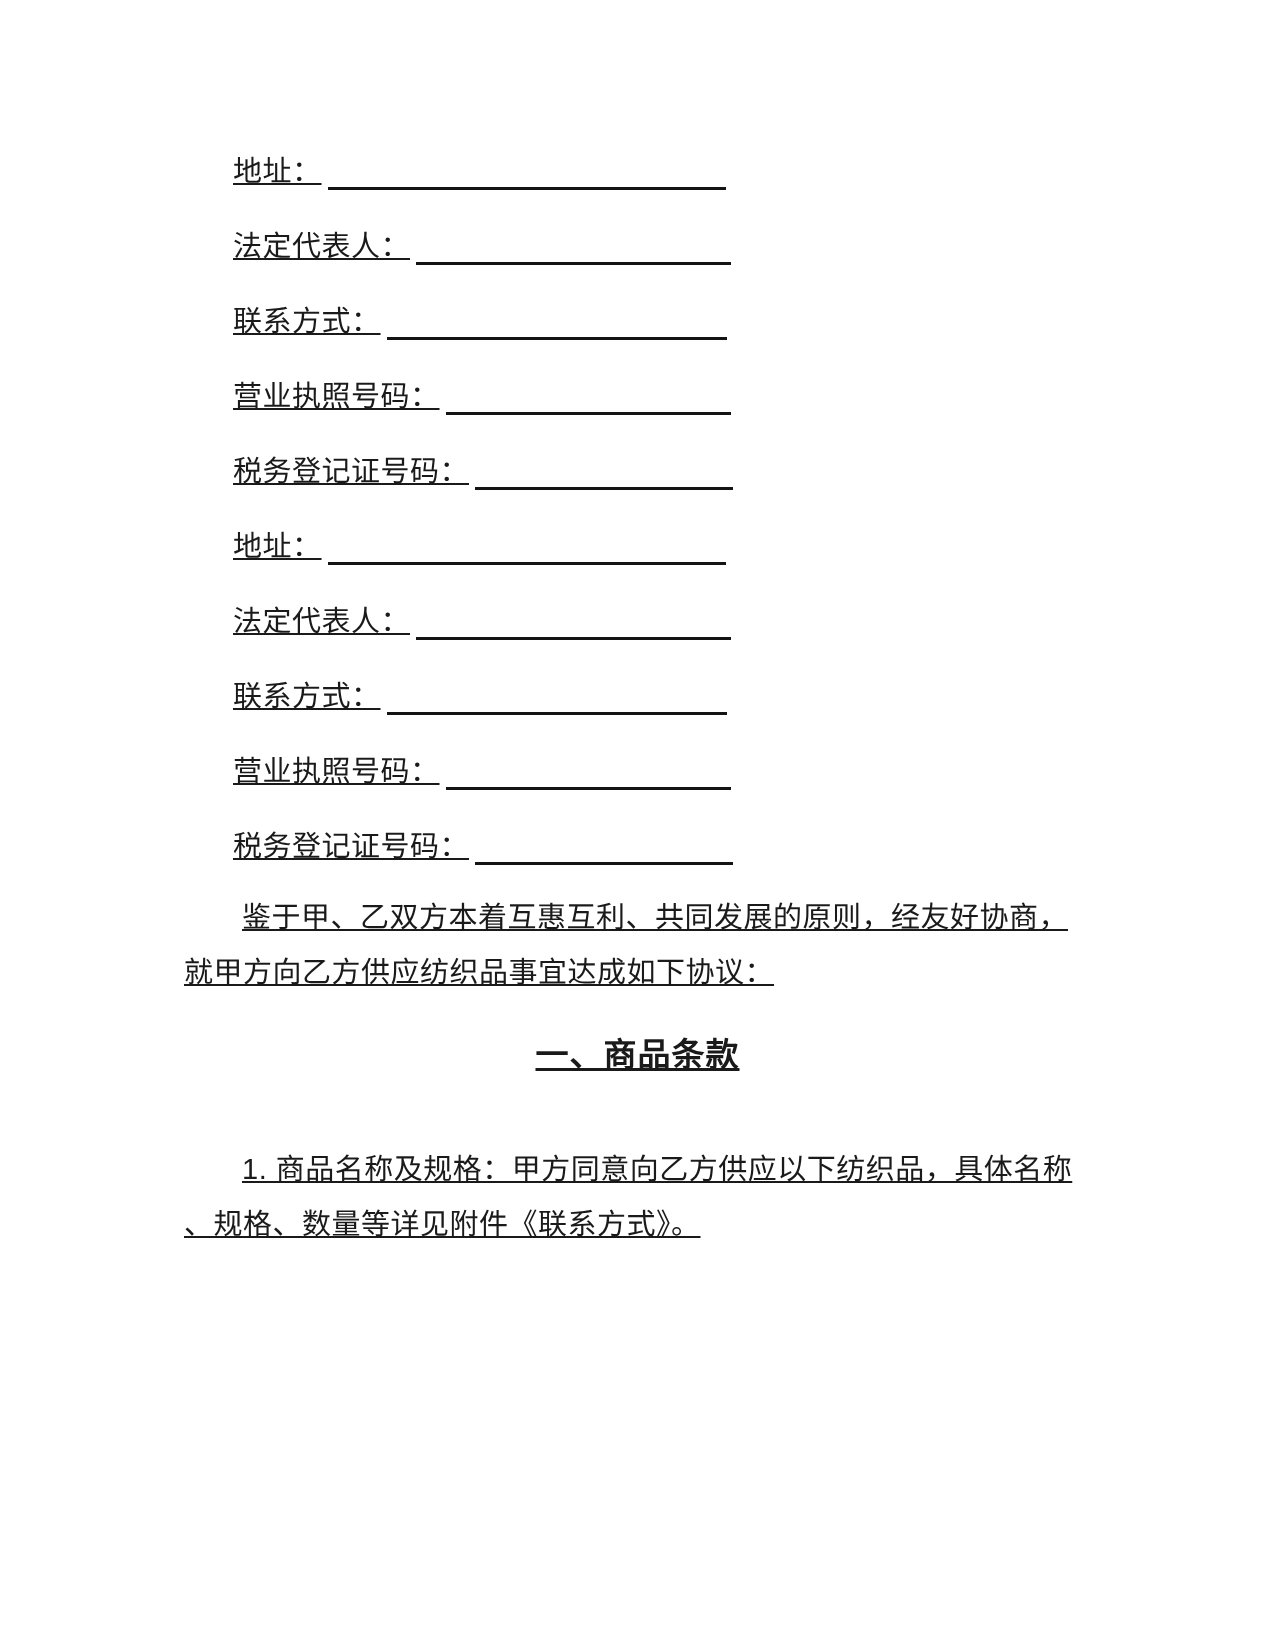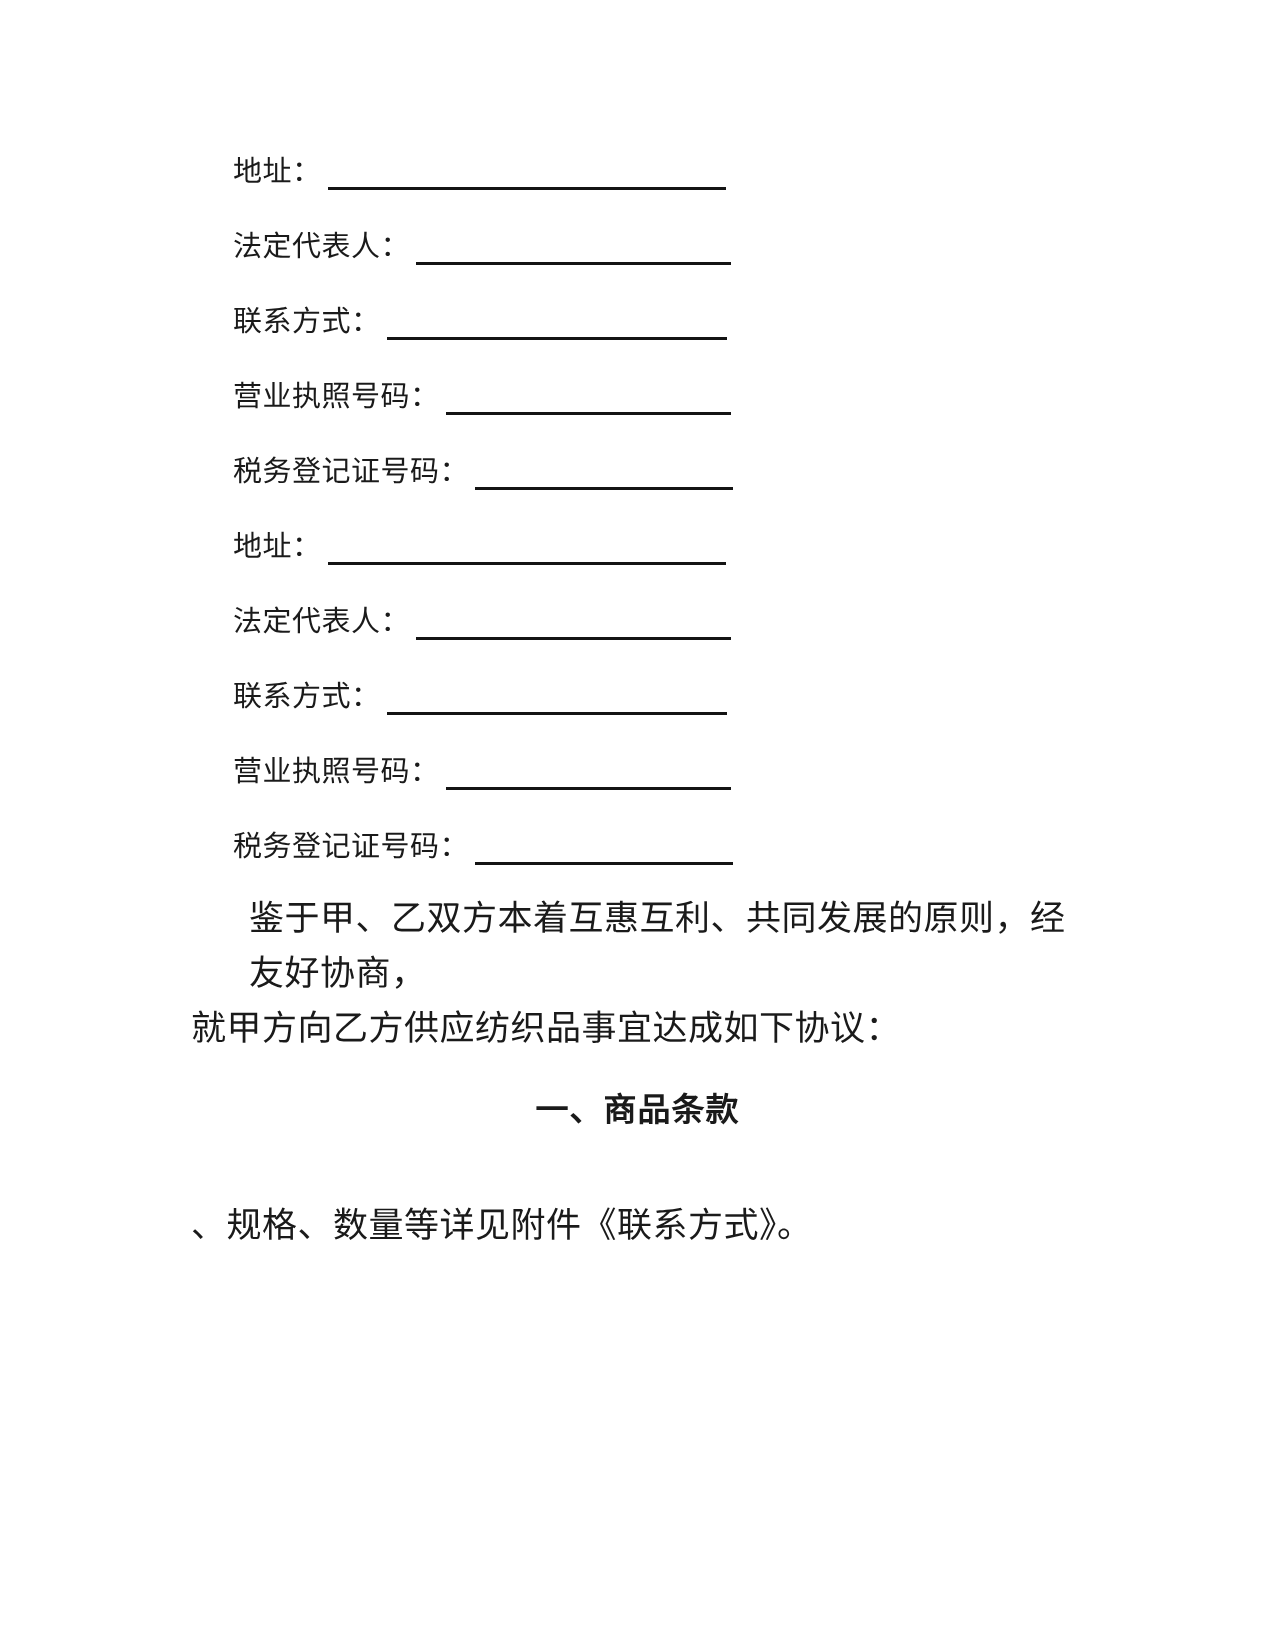--- a/index.html
+++ b/index.html
@@ -11,20 +11,21 @@
     color: #1a1a1a;
     -webkit-font-smoothing: antialiased;
   }
   .page {
     position: relative;
     width: 1275px;
     height: 1650px;
     padding: 0;
     box-sizing: border-box;
     overflow: hidden;
+    text-decoration: underline;
   }
   .content {
     padding: 134px 175px 0 175px;
     box-sizing: border-box;
   }
   
   .field-row {
     height: 75px;
     line-height: 75px;
     padding-left: 58px;           
@@ -34,21 +35,21 @@
   }
   .field-label { color: #1a1a1a; }
   .blank-line {
     display: inline-block;
     height: 0;
     border-bottom: 3px solid #141414;
     vertical-align: -9px;         
     margin-left: 6px;
   }
   
-  .para { font-size: 35px; line-height: 55px; margin: 16px; letter-spacing: 0.5px; }
+  .para { font-size: 29px; line-height: 55px; margin: 9px; letter-spacing: 0.5px; }
   .preamble { margin-top: 6px; }
   .indent { padding-left: 58px; }
   .section-heading {
     margin: 32px 0 0 0;
     font-size: 33px;
     line-height: 46px;
     font-weight: bold;
     letter-spacing: 1px;
     text-align: center;
   }
@@ -94,17 +95,18 @@
     </div>
 
     <div class="para preamble">
       <div class="indent">鉴于甲、乙双方本着互惠互利、共同发展的原则，经友好协商，</div>
       <div>就甲方向乙方供应纺织品事宜达成如下协议：</div>
     </div>
 
     <h2 class="section-heading">一、商品条款</h2>
 
     <div class="para clause">
+      <div class="indent">1. 商品名称及规格：甲方同意向乙方供应以下纺织品，具体名称</div>
       <div>、规格、数量等详见附件《联系方式》。</div>
     </div>
 
   </div>
 </div>
 
 </body></html>

